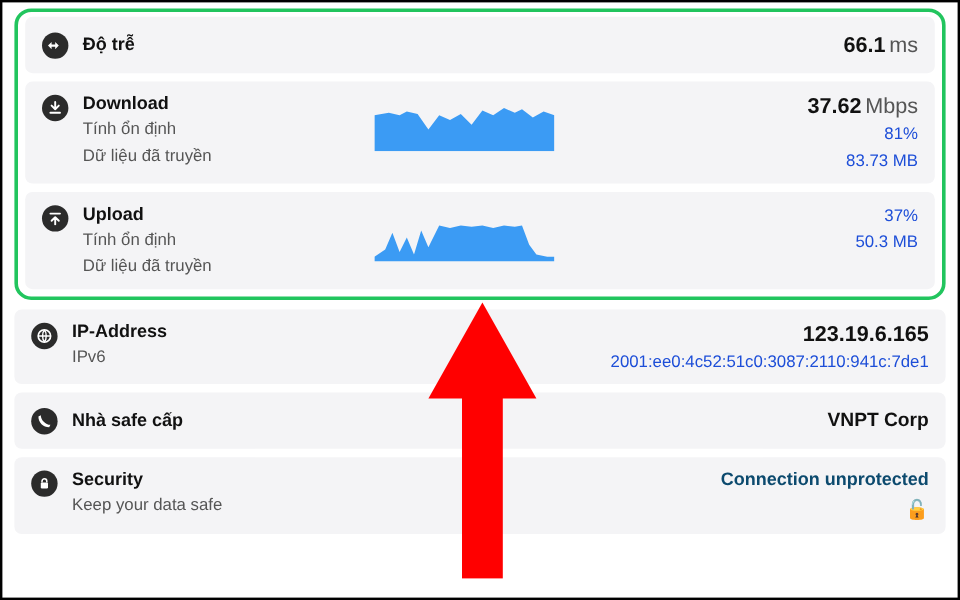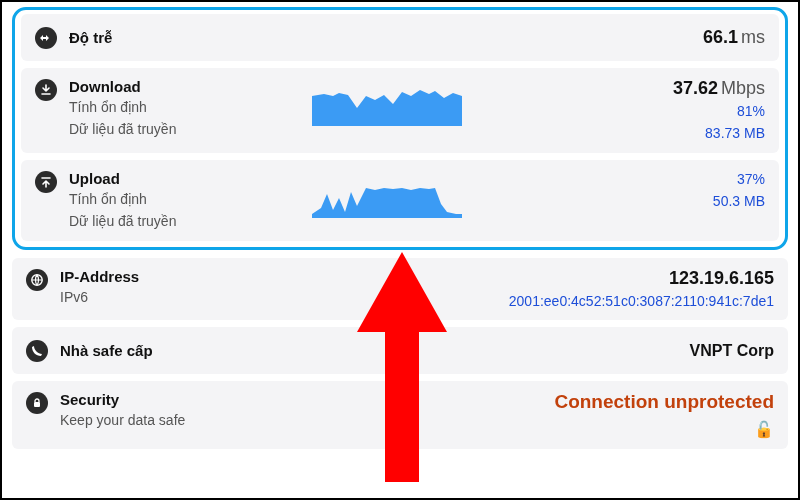--- a/index.html
+++ b/index.html
@@ -9,21 +9,21 @@
     width: 800px;
     height: 500px;
     overflow: hidden;
     position: relative;
     border: 2px solid #000;
   }
   .container {
     padding: 5px 10px 10px 10px;
   }
   .highlight-box {
-    border: 3px solid #0ea5e9;
+    border: 3px solid #22c55e;
     border-radius: 14px;
     padding: 4px 6px 6px 6px;
     margin-bottom: 8px;
   }
   .row {
     background: #f4f4f6;
     border-radius: 6px;
     padding: 10px 14px 10px 14px;
     margin-bottom: 7px;
     display: flex;
@@ -90,23 +90,23 @@
     margin-left: 3px;
   }
   .value-sub {
     color: #1d4ed8;
     font-size: 14px;
     line-height: 1.35;
   }
   .row.simple .value-col { flex: 1 1 auto; }
   .row.simple .label-col { flex: 0 0 220px; }
   .security-warning {
-    color: #c2410c;
+    color: #0c4a6e;
     font-weight: bold;
-    font-size: 19px;
+    font-size: 15px;
     margin-left: 16px;
   }
   .lock-emoji {
     font-size: 16px;
     margin-top: 4px;
     filter: hue-rotate(-10deg);
   }
   
   .area-chart {
     width: 150px;

